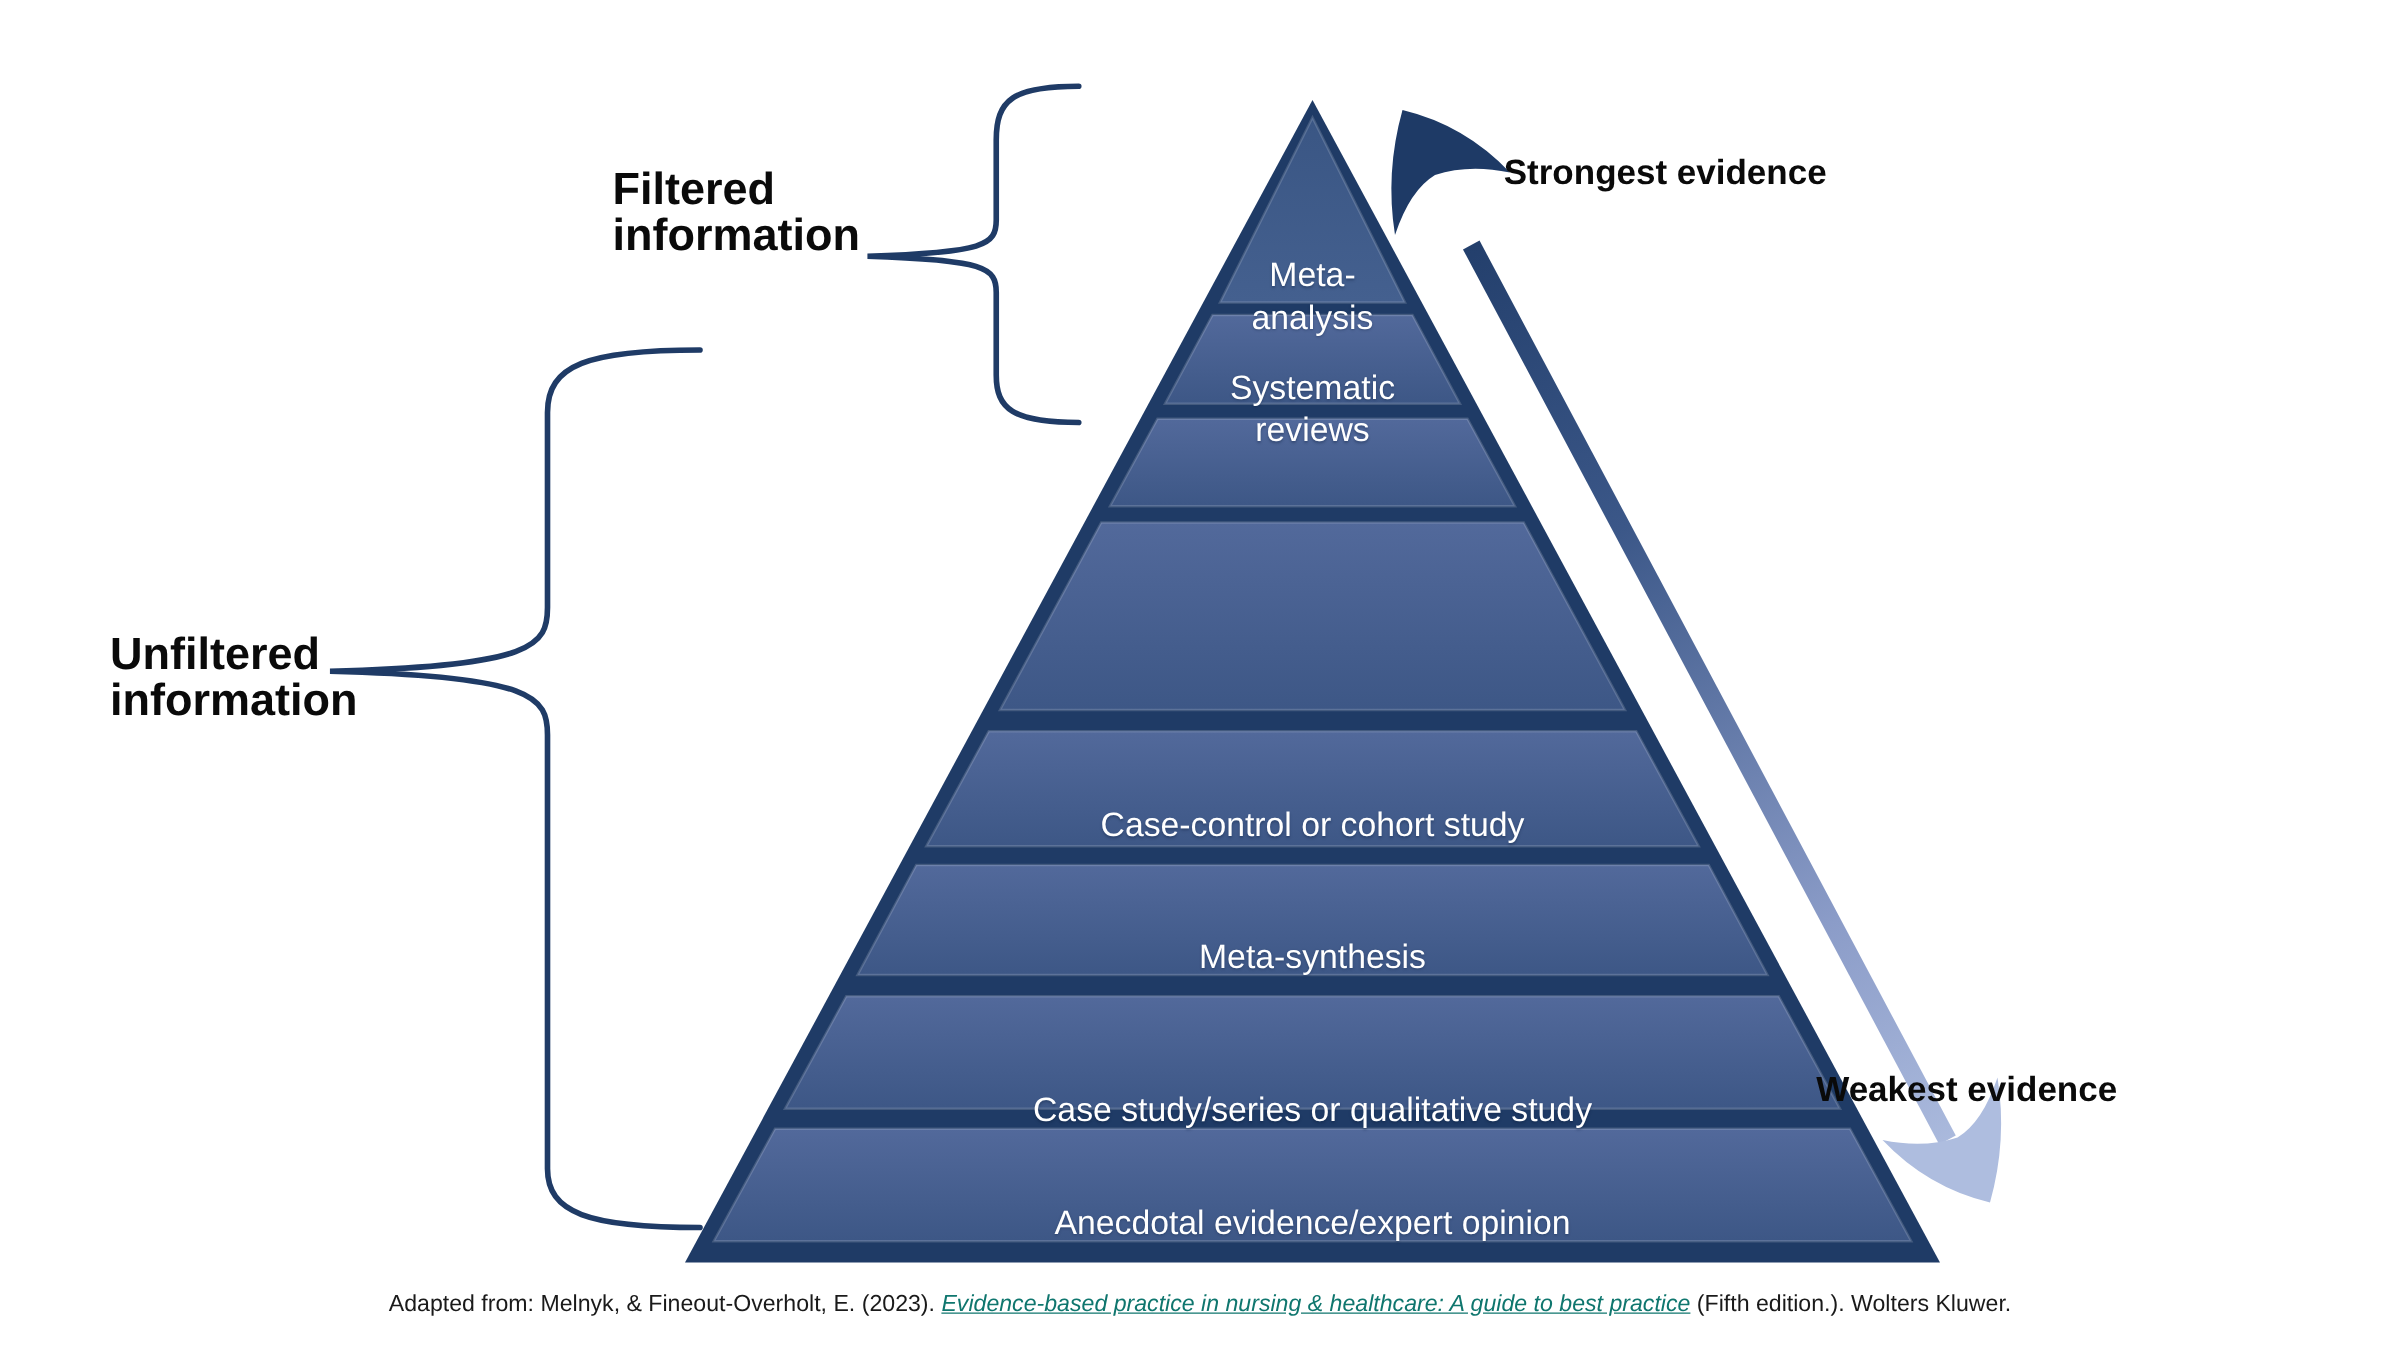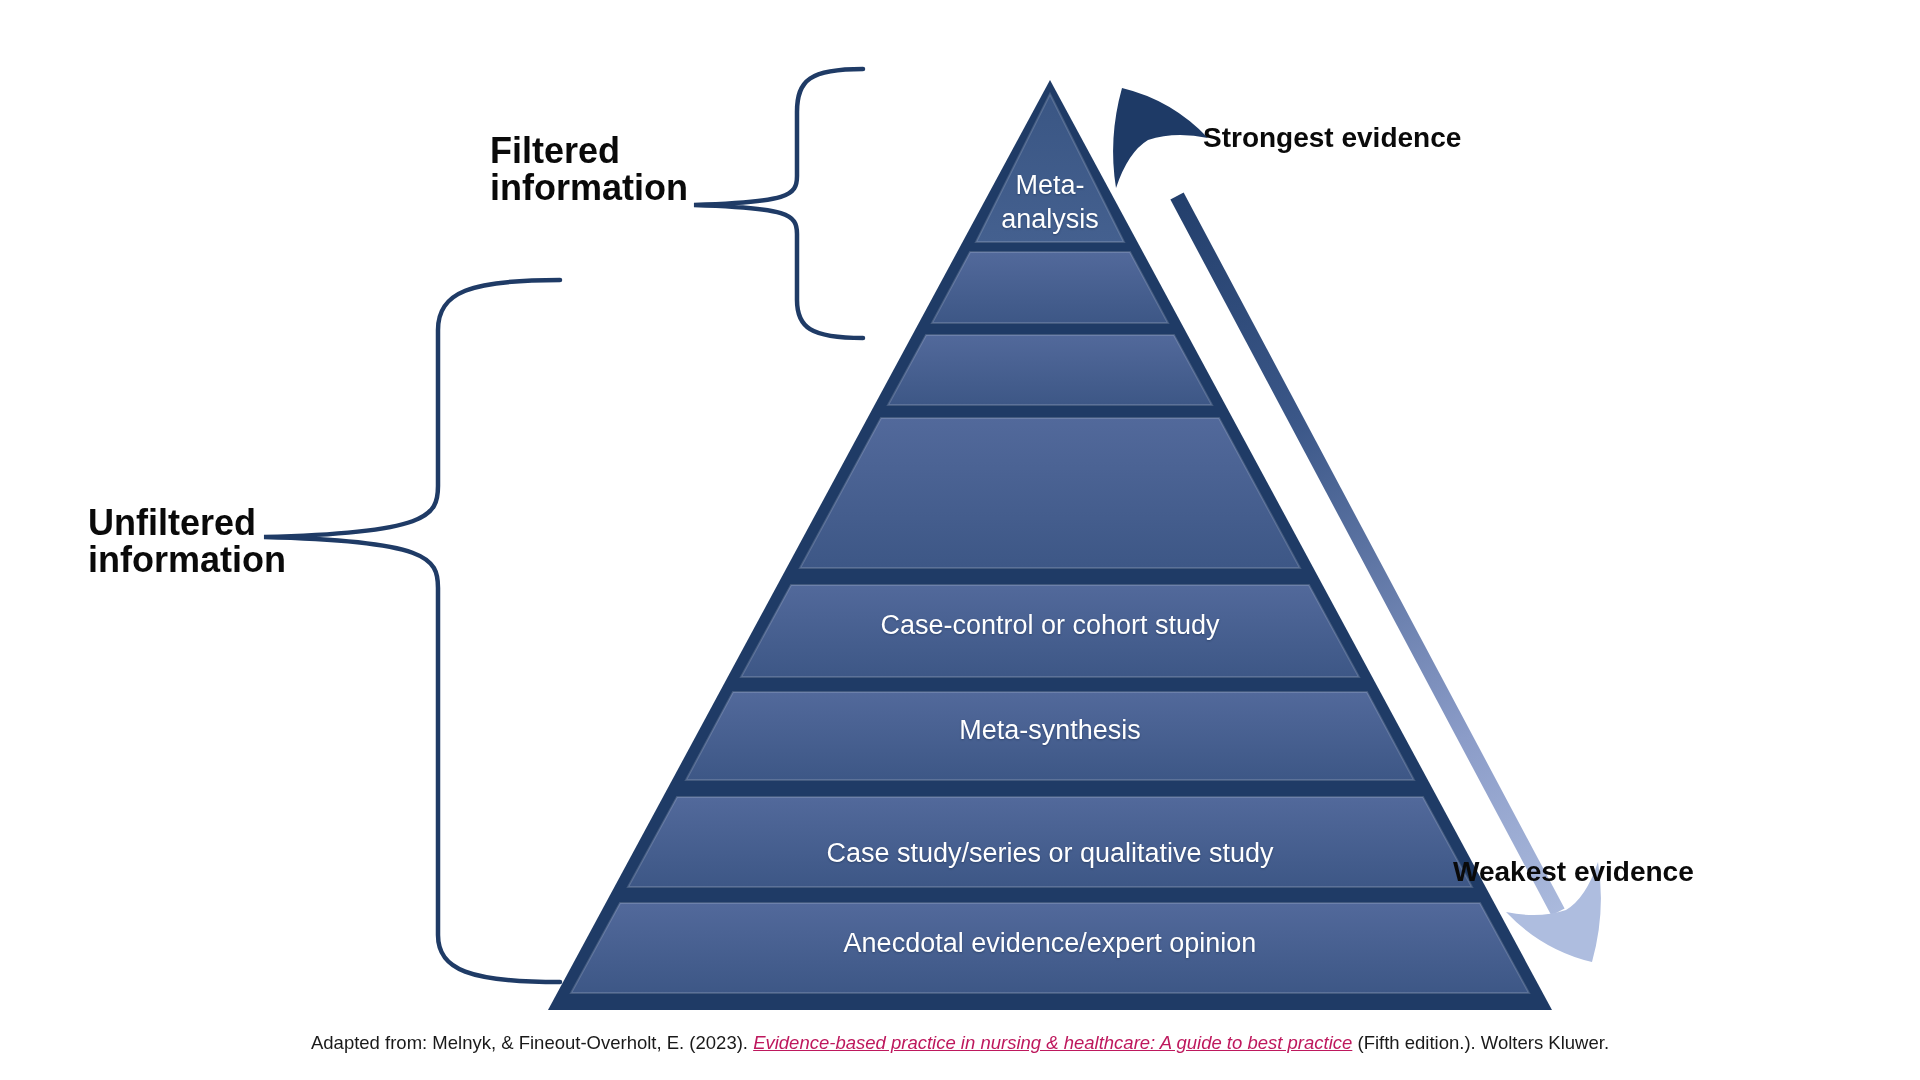--- a/index.html
+++ b/index.html
@@ -5,35 +5,36 @@
   html,body{margin:0;padding:0;background:#ffffff;}
   #stage{
     position:relative;width:1920px;height:1080px;background:#ffffff;overflow:hidden;
     font-family:"Liberation Sans", sans-serif;
   }
   svg{position:absolute;left:0;top:0;}
   .pyr-label{
     position:absolute;left:650px;width:800px;text-align:center;
     color:#ffffff;font-size:27px;line-height:34px;white-space:pre-line;
     text-shadow:0 1px 2px rgba(10,25,55,.35);
+    margin-top:35px;
   }
   .side-label{
     position:absolute;color:#0a0a0a;font-weight:bold;font-size:36px;line-height:37px;
     white-space:pre-line;
   }
   .flow-label{
     position:absolute;color:#0a0a0a;font-weight:bold;font-size:28px;line-height:32px;
     white-space:nowrap;
   }
   .citation{
     position:absolute;left:0;top:1032px;width:1920px;text-align:center;
     font-size:18.5px;color:#1a1a1a;white-space:pre-wrap;
   }
   .citation .link{
-    font-style:italic;text-decoration:underline;color:#be185d;cursor:pointer;
+    font-style:italic;text-decoration:underline;color:#0f766e;cursor:pointer;
   }
 </style>
 </head>
 <body>
 
 <div id="stage">
 
   <svg width="1920" height="1080" viewBox="0 0 1920 1080">
     <defs>
       <linearGradient id="bandGrad" x1="0" y1="0" x2="0" y2="1">
@@ -71,20 +72,22 @@
 
     <g>
       <line x1="1177" y1="196" x2="1558" y2="912" stroke="url(#arrowGrad)" stroke-width="15"></line>
       <path d="M 1122 88 Q 1172 100 1208 138 Q 1175 131 1148 140 Q 1128 152 1116 188 Q 1108 138 1122 88 Z" fill="#1e3a66"></path>
       <path d="M 1592 962 Q 1542 950 1506 912 Q 1539 919 1566 910 Q 1586 898 1598 862 Q 1606 912 1592 962 Z" fill="#aebddf"></path>
     </g>
   </svg>
 
   <div class="pyr-label" style="top:168px">Meta-
 analysis</div>
+  <div class="pyr-label" style="top:258px">Systematic
+reviews</div>
   <div class="pyr-label" style="top:608px">Case-control or cohort study</div>
   <div class="pyr-label" style="top:713px">Meta-synthesis</div>
   <div class="pyr-label" style="top:836px">Case study/series or qualitative study</div>
   <div class="pyr-label" style="top:926px">Anecdotal evidence/expert opinion</div>
 
   <div class="side-label" style="left:490px;top:132px">Filtered
 information</div>
   <div class="side-label" style="left:88px;top:504px">Unfiltered
 information</div>
   <div class="flow-label" style="left:1203px;top:122px">Strongest evidence</div>

